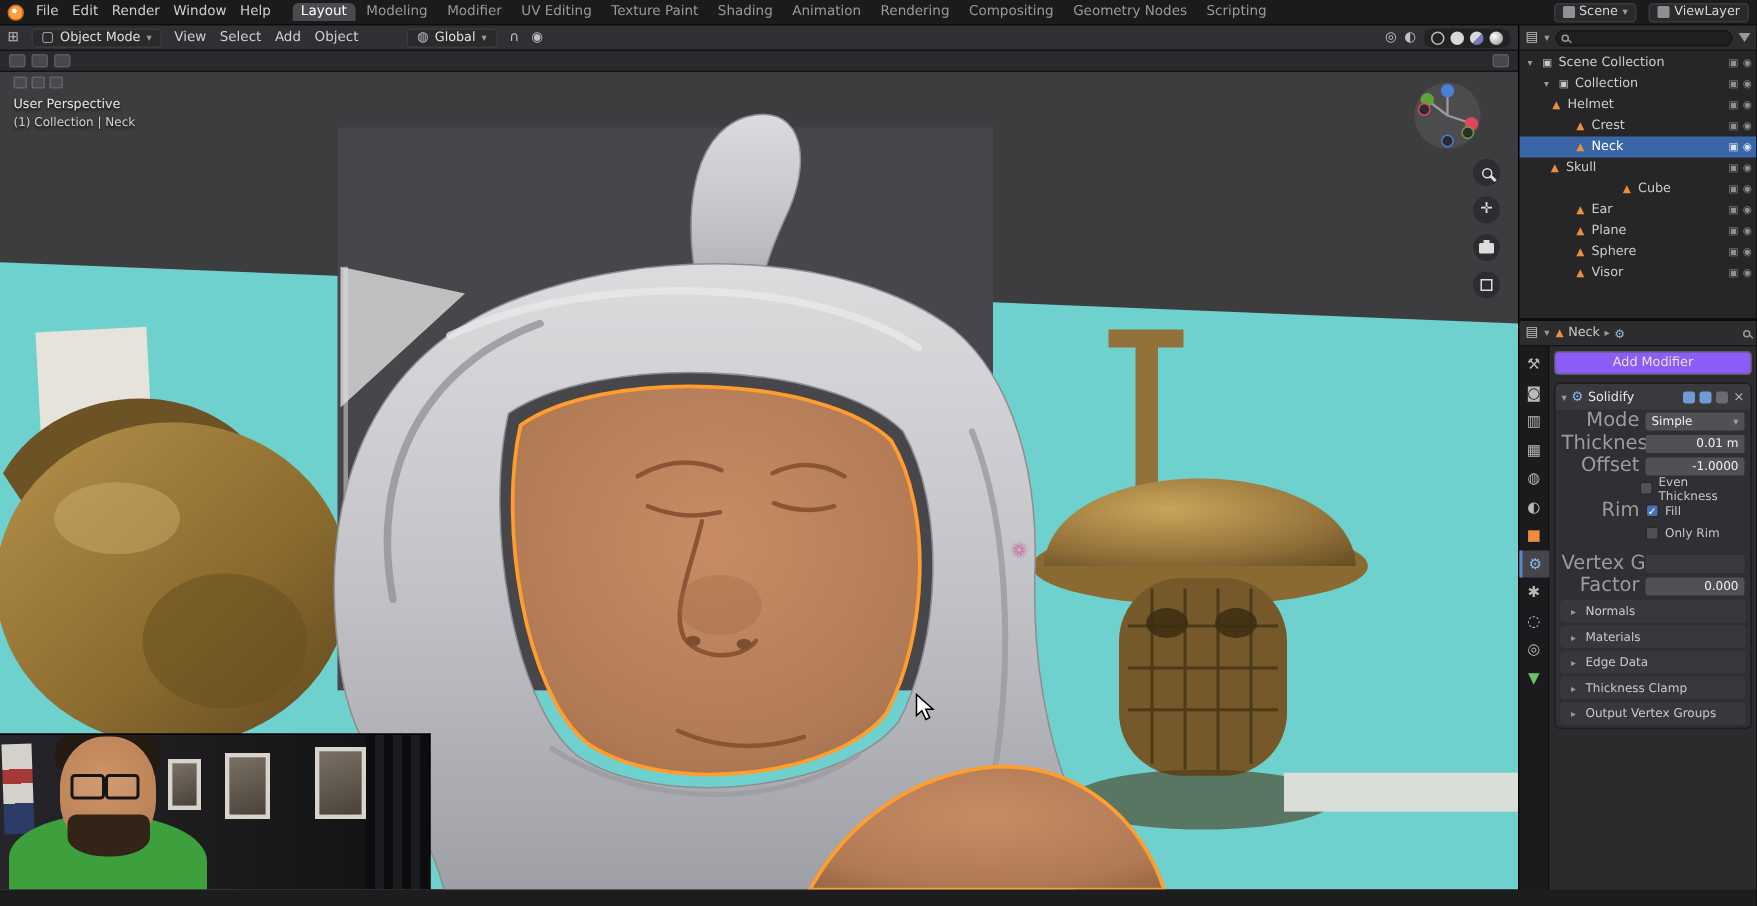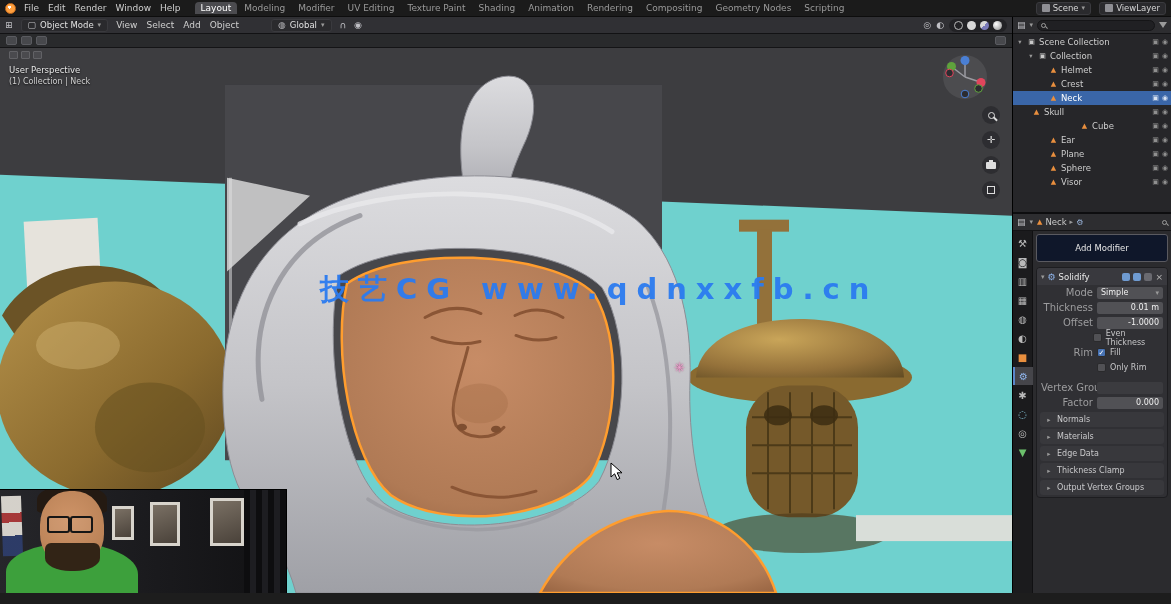--- a/index.html
+++ b/index.html
@@ -112,29 +112,29 @@
   .properties { flex:1; display:flex; flex-direction:column; min-height:0; }
   .bc { display:flex; align-items:center; gap:3px; flex:1; overflow:hidden; }
   .bc .obj { color:#e98f3e; font-size:7px; }
   .bc .wrench { color:#9ab4da; font-size:8px; }
   .props-body { flex:1; display:flex; min-height:0; }
   .ptabs { width:20px; background:#1b1b1d; border-right:1px solid #101012; display:flex; flex-direction:column; align-items:center; padding-top:3px; gap:1px; }
   .ptab { width:20px; height:18px; display:flex; align-items:center; justify-content:center; font-size:10px; }
   .ptab.active { background:#45454a; border-left:2px solid #5a87c9; }
   .props-content { flex:1; background:#2b2b2e; padding:3px 3px 0 3px; font-size:8.5px; overflow:hidden; }
 
-  .addmod { height:28px; background:#0f172a; border:1px solid #5a5a60; border-radius:3px; display:flex; align-items:center; justify-content:center; color:#e3e3e3; margin-bottom:5px; }
+  .addmod { height:16px; background:#8b5cf6; border:1px solid #5a5a60; border-radius:3px; display:flex; align-items:center; justify-content:center; color:#e3e3e3; margin-bottom:5px; }
   .modblock { background:#303034; border:1px solid #1d1d20; border-radius:4px; overflow:hidden; }
   .mod-head { height:17px; background:#39393e; display:flex; align-items:center; gap:3px; padding:0 4px; }
   .mod-head .name { flex:1; color:#e8e8e8; font-size:8.5px; }
   .tgl { width:8px; height:8px; border-radius:2px; background:#6a6a70; }
   .tgl.on { background:#6f9bd1; }
   .mod-x { color:#b5b5b5; font-size:9px; }
   .mrow { height:15px; display:flex; align-items:center; padding:0 4px; gap:4px; }
-  .mlabel { width:52px; text-align:right; color:#9c9c9e; font-size:10px; white-space:nowrap; }
+  .mlabel { width:52px; text-align:right; color:#9c9c9e; font-size:13px; white-space:nowrap; }
   .field { flex:1; height:12px; background:#515155; border-radius:2px; display:flex; align-items:center; justify-content:flex-end; padding:0 4px; color:#f0f0f0; font-size:8px; }
   .field.dd { justify-content:space-between; }
   .field.empty { background:#3b3b3f; }
   .chk { width:9px; height:9px; border-radius:2px; background:#515155; border:1px solid #2a2a2c; display:flex; align-items:center; justify-content:center; font-size:7px; color:#fff; }
   .chk.on { background:#4772b3; }
   .chklabel { color:#c6c6c8; font-size:8px; }
   .msep { height:5px; }
   .subpanel { height:15px; background:#38383c; border-radius:3px; margin:2px 3px; display:flex; align-items:center; gap:4px; padding:0 5px; color:#c9c9cb; font-size:8px; }
   .subpanel .expander { color:#9a9a9a; }
 </style>
@@ -349,23 +349,20 @@
               <span class="i-move">✛</span>
             </div>
           <div class="navbtn">
               <span class="i-cam"></span>
             </div>
           <div class="navbtn">
               <span class="i-persp"></span>
             </div>
         </div>
 
-        <div class="watermark" style="color: rgb(43, 123, 240);">
-          <span class="brand">技艺CG</span><span>www.qdnxxfb.cn</span>
-        </div>
 
         <span class="star3d">✳</span>
 
         <div class="cursor">
           <svg width="16" height="20">
               <polygon points="1,1 1,15 4.6,11.8 7.2,17.6 9.8,16.4 7.2,10.8 12,10.8" fill="#ffffff" stroke="#000000"></polygon>
             </svg>
         </div>
 
         <div class="webcam">
@@ -411,21 +408,21 @@
             <div class="ol-row" data-icon="collection" style="padding-left: 14px;">
               <span class="expander"></span>
               <span class="obj-icon"></span>
               <span class="ol-name">Collection</span>
               <span class="row-ics">
                 <span>▣</span>
                 <span>◉</span>
               </span>
             </div>
 
-            <div class="ol-row" data-icon="mesh" style="padding-left: 25px;">
+            <div class="ol-row" data-icon="mesh" style="padding-left: 9px;">
               <span class="expander"></span>
               <span class="obj-icon"></span>
               <span class="ol-name">Helmet</span>
               <span class="row-ics">
                 <span>▣</span>
                 <span>◉</span>
               </span>
             </div>
 
             <div class="ol-row" data-icon="mesh" style="padding-left: 25px;">

